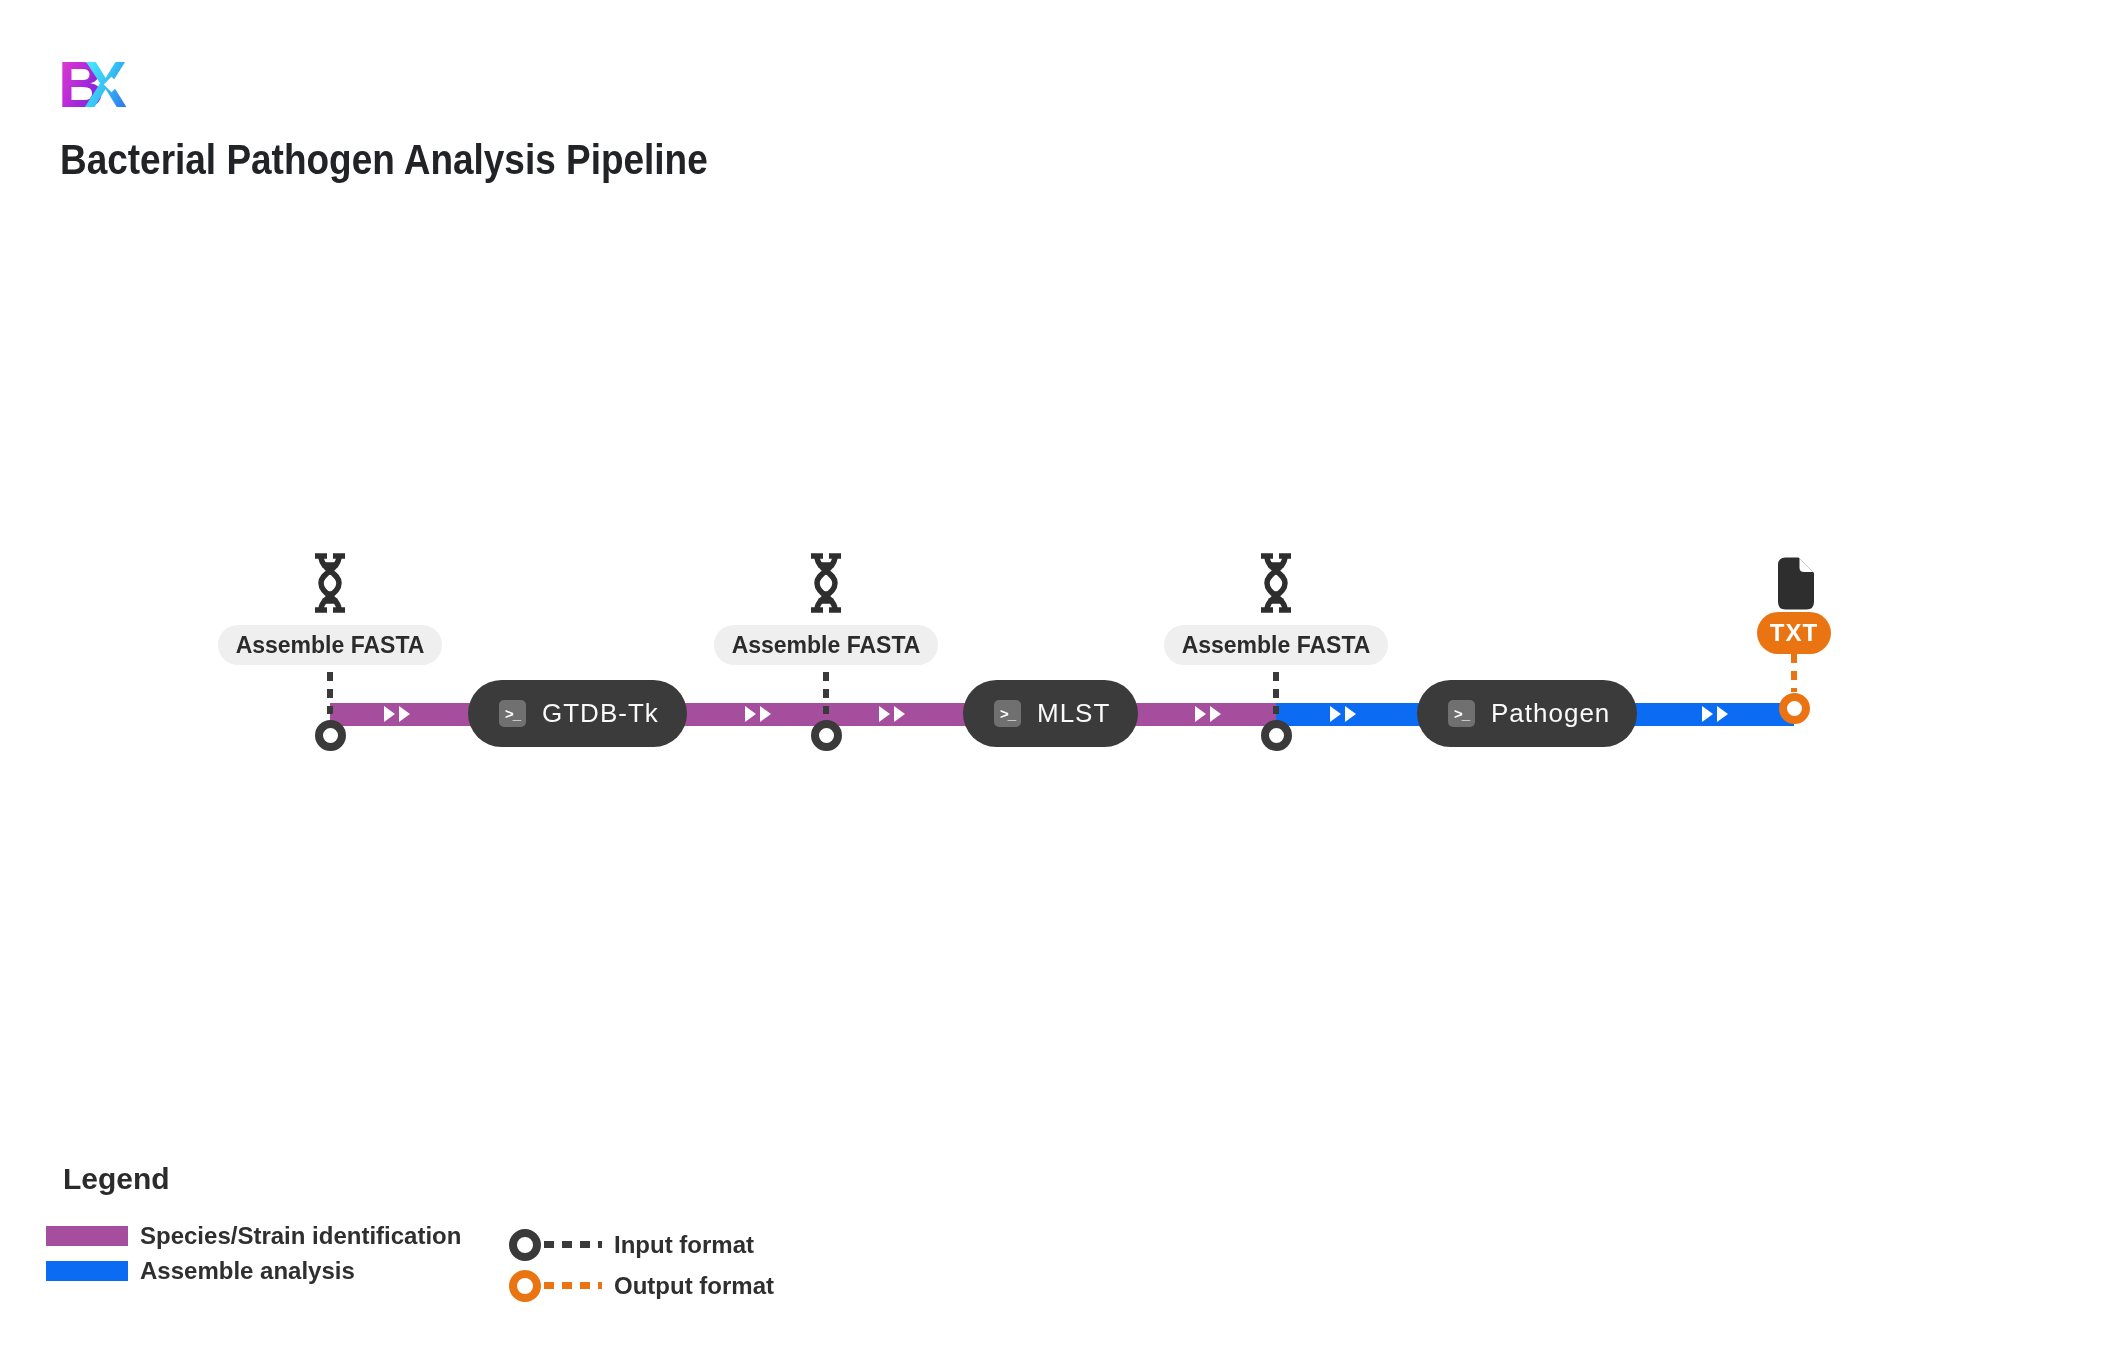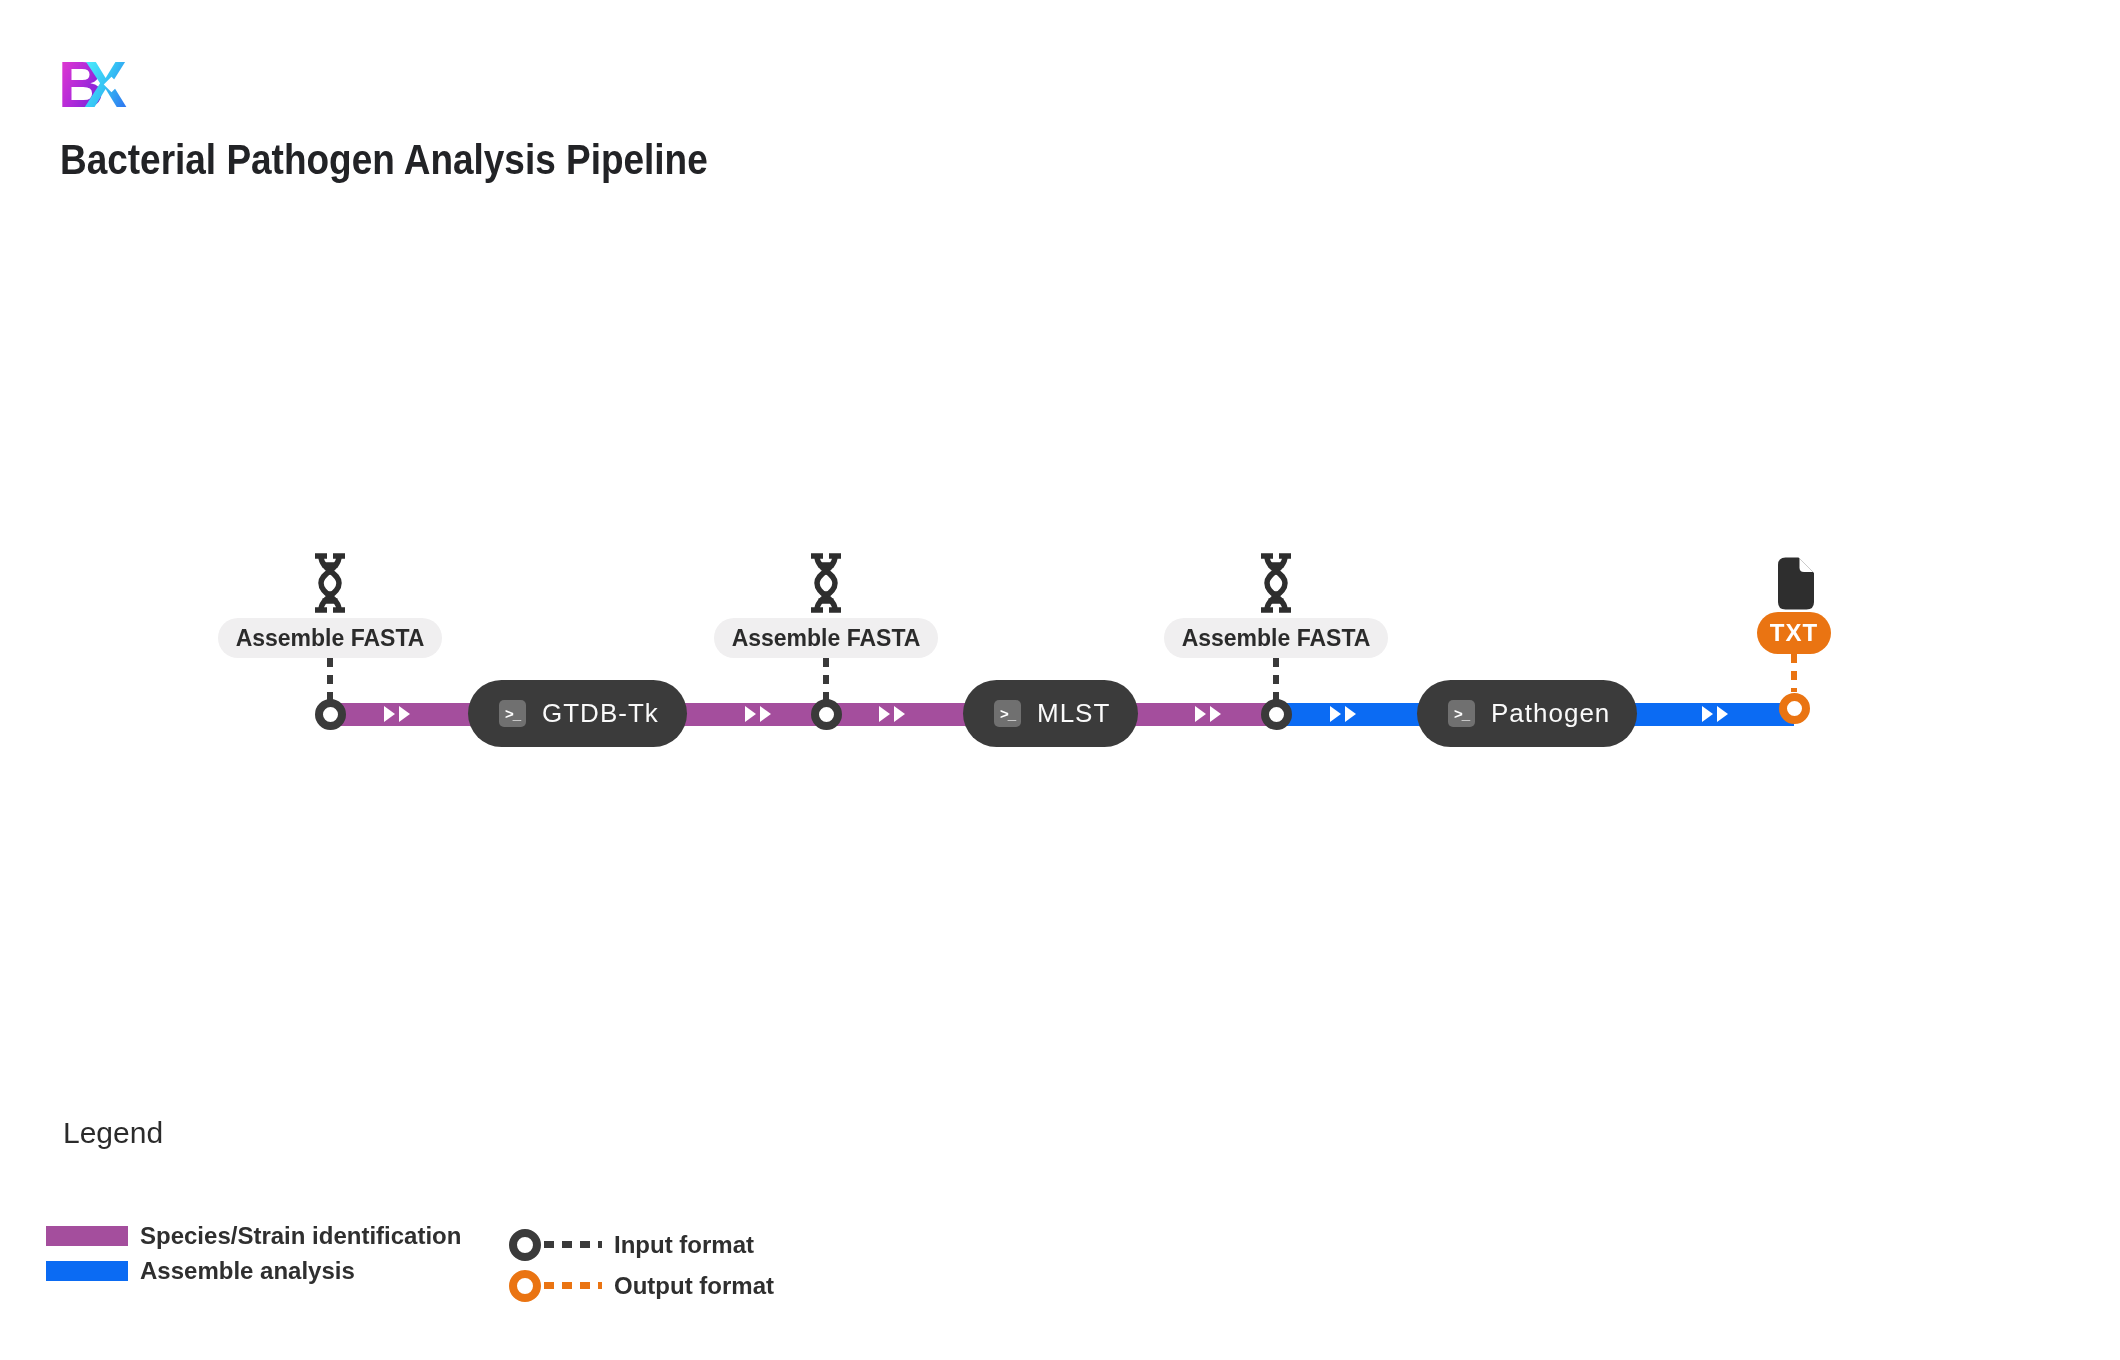--- a/index.html
+++ b/index.html
@@ -23,21 +23,21 @@
   .edge-purple{left:330px;width:946px;background:#A44E9D;}
   .edge-blue{left:1276px;width:518px;background:#0B6BF3;}
 
   
   .ff{position:absolute;top:706px;width:26px;height:16px;display:flex;gap:4px;z-index:2;}
   .ff i{display:block;width:0;height:0;border-top:8px solid transparent;border-bottom:8px solid transparent;
         border-left:11px solid #ffffff;}
 
   
   .igroup,.ogroup{position:absolute;width:208px;display:flex;flex-direction:column;align-items:center;z-index:3;}
-  .igroup{top:553px;}
+  .igroup{top:553px;gap:7px;}
   .ogroup{top:556px;}
   .fbadge{margin-top:5px;height:40px;line-height:40px;padding:0 18px;border-radius:20px;background:#F0EFF0;
           font-size:23px;font-weight:600;color:#2B2B2B;white-space:nowrap;}
   .obadge{margin-top:1px;height:42px;line-height:42px;padding:0 13px;border-radius:21px;background:#EA7412;
           font-size:24px;font-weight:700;letter-spacing:1px;color:#ffffff;}
   .vdash{width:6px;}
   .vdash.dark{height:42px;background:repeating-linear-gradient(180deg,#3A3A3A 0 9px,transparent 9px 17px);}
   .vdash.orange{height:38px;background:repeating-linear-gradient(180deg,#EA7412 0 9px,transparent 9px 17px);}
   .port{box-sizing:border-box;width:31px;height:31px;border-radius:50%;background:#ffffff;}
   .port.dark{border:8px solid #3A3A3A;margin-top:-1px;}
@@ -46,21 +46,21 @@
   .file{display:block;}
 
   
   .node{position:absolute;top:680px;height:67px;border-radius:34px;background:#3B3B3B;display:flex;
         align-items:center;padding-left:31px;gap:16px;box-sizing:border-box;z-index:3;}
   .chip{width:27px;height:27px;border-radius:5px;background:#707070;color:#ffffff;font-size:15px;
         font-weight:700;letter-spacing:-1px;display:flex;align-items:center;justify-content:center;}
   .nlabel{color:#FAFAFA;font-size:26px;font-weight:400;letter-spacing:1px;white-space:nowrap;}
 
   
-  .legend-title{position:absolute;left:63px;top:1116px;font-size:30px;font-weight:400;color:#2B2B2B;}
+  .legend-title{position:absolute;left:63px;top:1162px;font-size:30px;font-weight:700;color:#2B2B2B;}
   .lrow{position:absolute;left:46px;height:28px;display:flex;align-items:center;}
   .swatch{width:82px;height:20px;display:inline-block;}
   .llabel{font-size:24px;font-weight:600;color:#2F2F2F;margin-left:12px;white-space:nowrap;}
   .lrow2{position:absolute;left:509px;height:33px;display:flex;align-items:center;}
   .port-s{box-sizing:border-box;width:32px;height:32px;border-radius:50%;background:#fff;display:inline-block;}
   .port-s.dark{border:8px solid #3A3A3A;}
   .port-s.orange{border:8px solid #EA7412;}
   .hdash{width:58px;height:7px;margin-left:3px;display:inline-block;}
   .hdash.dark{background:repeating-linear-gradient(90deg,#3A3A3A 0 10px,transparent 10px 18px);}
   .hdash.orange{background:repeating-linear-gradient(90deg,#EA7412 0 10px,transparent 10px 18px);}

